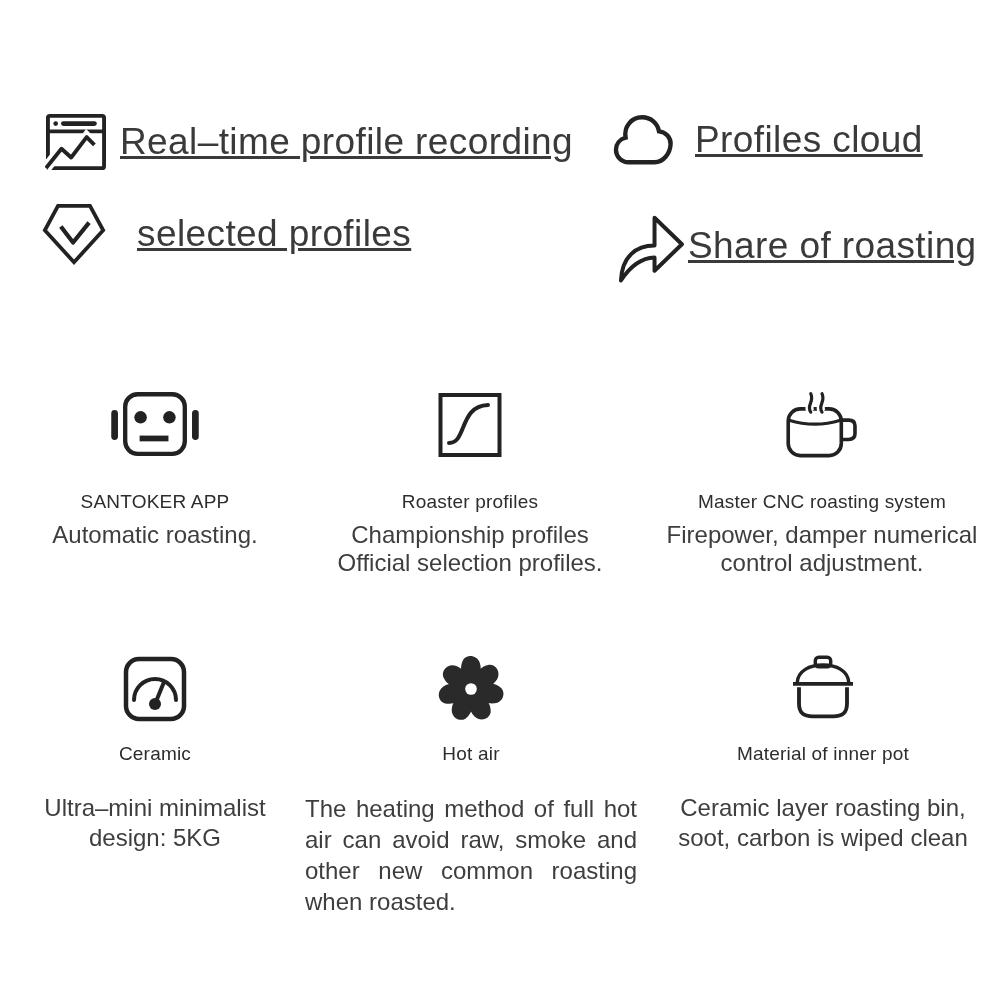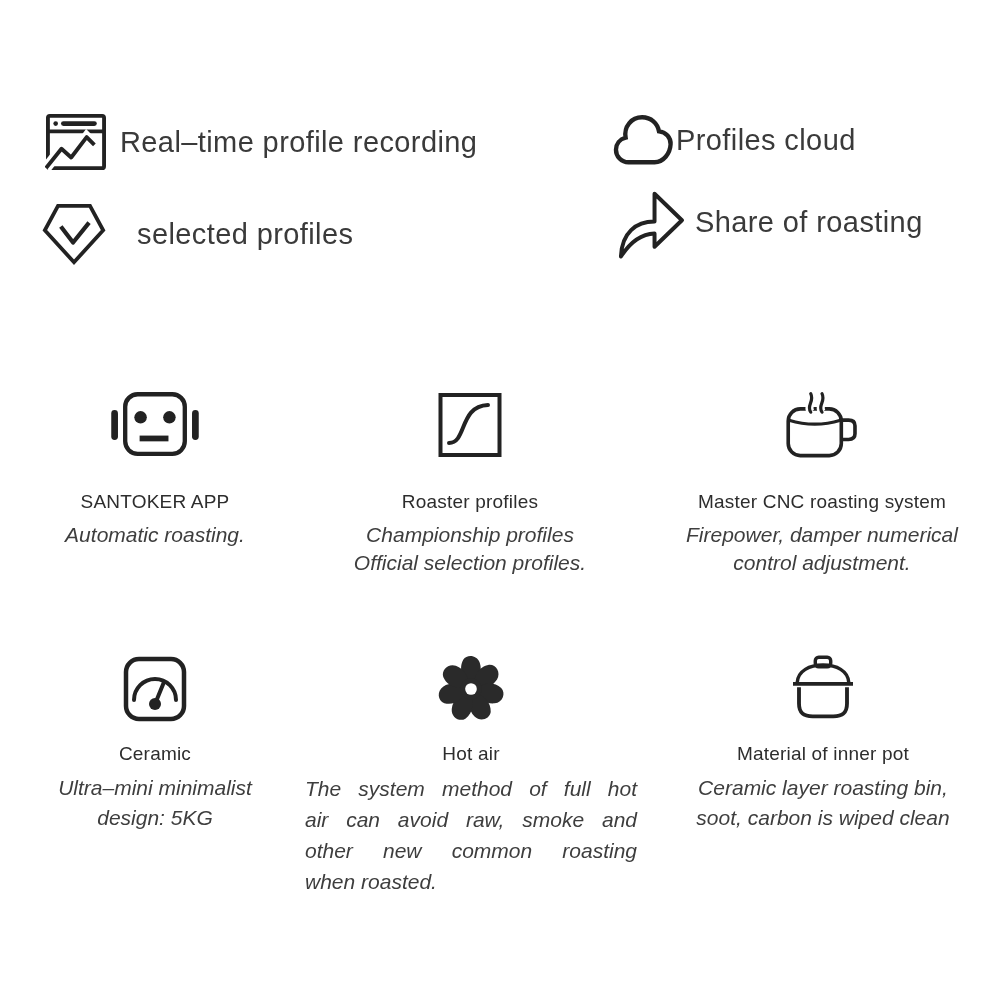--- a/index.html
+++ b/index.html
@@ -1,39 +1,39 @@
 <!DOCTYPE html>
 <html style="--background: #ffffff; --icon_stroke: #222222; --feature_text: #3a3a3a; --heading_text: #2d2d2d; --body_text: #3e3e3e;"><head>
 <meta charset="utf-8">
 <style>
   html,body{margin:0;padding:0;background:#ffffff;}
   body{font-family:"Liberation Sans", sans-serif; -webkit-font-smoothing:antialiased;}
   .canvas{position:relative;width:1000px;height:1000px;background:var(--background,#ffffff);overflow:hidden;}
 
   
   .feature{position:absolute;display:flex;align-items:center;}
-  .feature-label{font-size:29px;color:var(--feature_text,#3a3a3a);letter-spacing:.4px;white-space:nowrap;}
+  .feature-label{font-size:37px;color:var(--feature_text,#3a3a3a);letter-spacing:.4px;white-space:nowrap;text-decoration:underline;}
   #f1{left:45px;top:112px;gap:13px;}
-  #f2{left:612px;top:111px;}
+  #f2{left:612px;top:111px;gap:19px;}
   #f3{left:40px;top:202px;gap:29px;}
-  #f4{left:616px;top:184px;gap:9px;}
+  #f4{left:616px;top:208px;gap:2px;}
 
   
   svg{display:block;}
   .stk{fill:none;stroke:var(--icon_stroke,#222222);}
 
   
   .card{position:absolute;text-align:center;}
   .iconbox{display:flex;align-items:center;justify-content:center;}
   .row1 .iconbox{height:80px;}
   .row2 .iconbox{height:92px;}
   .card-title{margin-top:26px;font-size:19px;line-height:22px;font-weight:normal;color:var(--heading_text,#2d2d2d);letter-spacing:.2px;}
   .row2 .card-title{margin-top:8px;}
-  .card-body{margin-top:8px;font-size:21px;line-height:28px;color:var(--body_text,#3e3e3e);font-style:italic;}
-  .row2 .card-body{margin-top:8px;line-height:30px;}
+  .card-body{margin-top:8px;font-size:24px;line-height:28px;color:var(--body_text,#3e3e3e);}
+  .row2 .card-body{margin-top:28px;line-height:30px;}
   .bline{display:block;}
   #c5 .card-body{line-height:31px;}
   #c5 .bline.j{text-align:justify;text-align-last:justify;}
   #c5 .bline.last{text-align:left;}
 
   #c1{left:10px;top:385px;width:290px;}
   #c2{left:320px;top:385px;width:300px;}
   #c3{left:660px;top:385px;width:324px;}
   #c4{left:10px;top:643px;width:290px;}
   #c5{left:305px;top:643px;width:332px;}
@@ -163,21 +163,21 @@
           <path d="M0,-6 C-9,-9 -13,-21 -8,-30 C-4,-36 6,-35 9,-27 C12,-18 8,-9 2,-5 Z" transform="rotate(205.6)"></path>
           <path d="M0,-6 C-9,-9 -13,-21 -8,-30 C-4,-36 6,-35 9,-27 C12,-18 8,-9 2,-5 Z" transform="rotate(257)"></path>
           <path d="M0,-6 C-9,-9 -13,-21 -8,-30 C-4,-36 6,-35 9,-27 C12,-18 8,-9 2,-5 Z" transform="rotate(308.4)"></path>
           <circle r="11"></circle>
         </g>
         <circle cx="38" cy="38" r="6" fill="#ffffff"></circle>
       </svg>
     </div>
     <div class="card-title">Hot air</div>
     <div class="card-body">
-      <span class="bline j">The system method of full hot</span>
+      <span class="bline j">The heating method of full hot</span>
       <span class="bline j">air can avoid raw, smoke and</span>
       <span class="bline j">other new common roasting</span>
       <span class="bline last">when roasted.</span>
     </div>
   </div>
 
   <div class="card row2" id="c6">
     <div class="iconbox">
       <svg width="72" height="70" viewBox="0 0 84 80">
         <rect class="stk" x="33" y="3" width="18" height="11" rx="4" stroke-width="4"></rect>

